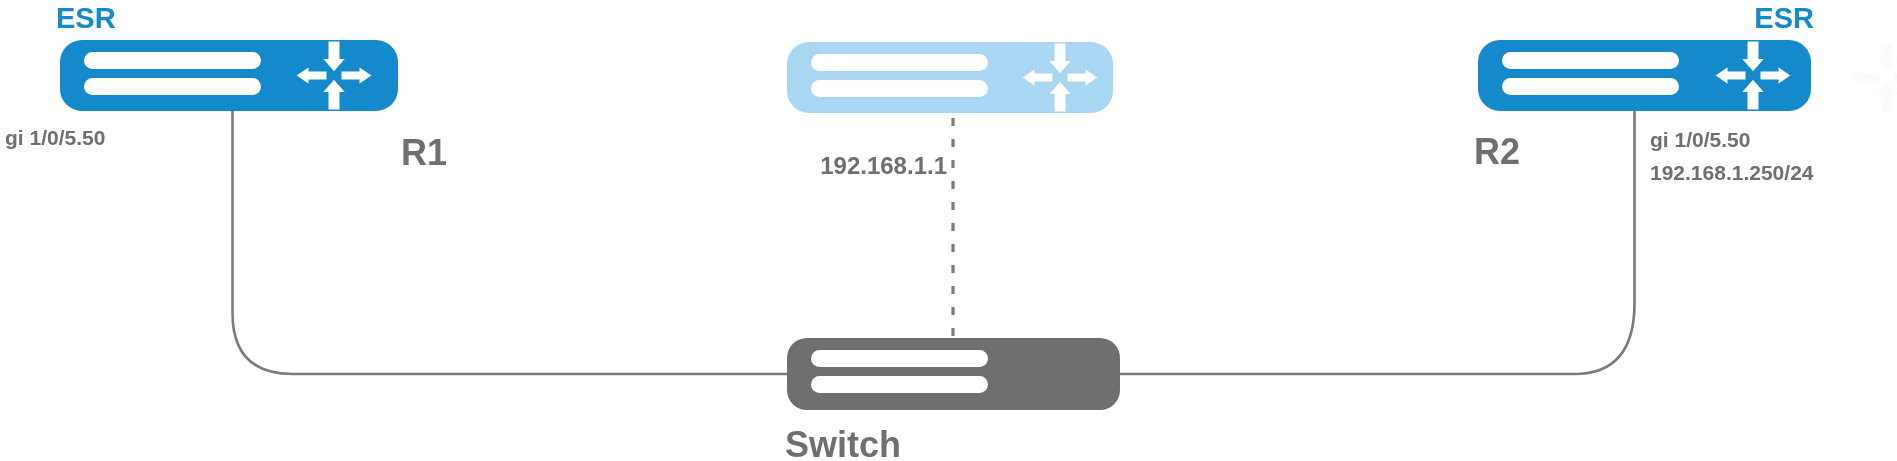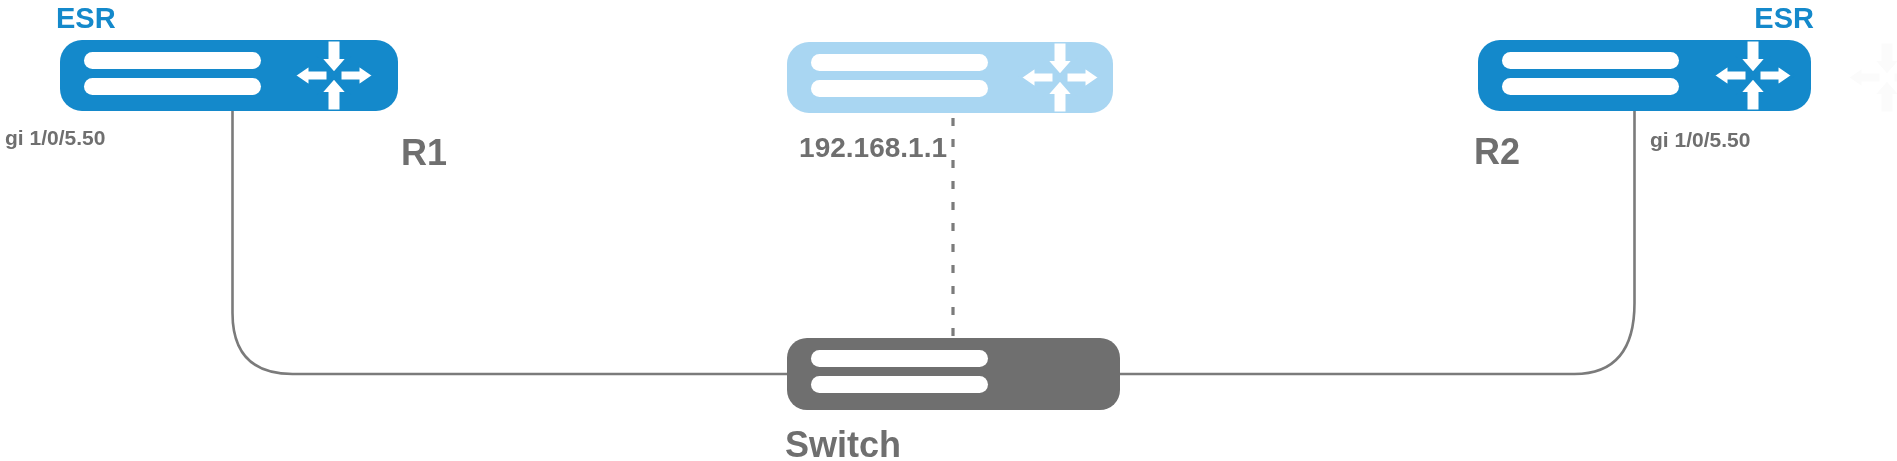--- a/index.html
+++ b/index.html
@@ -31,21 +31,21 @@
 
   .dev-icon { position: absolute; top: 0; }
   .device.blue    .arrow { fill: #fff; stroke: var(--accent-blue);  stroke-width: 3; }
   .device.virtual .arrow { fill: #fff; stroke: var(--virtual-blue); stroke-width: 3; }
   .ghost-icon .arrow     { fill: var(--ghost-gray); stroke: #ffffff; stroke-width: 3; }
 
   .label { position: absolute; color: var(--label-gray); white-space: nowrap; }
   .label.platform { color: var(--accent-blue); font-size: 29px; }
   .label.devname  { font-size: 36px; }
   .label.ifinfo   { font-size: 21px; line-height: 33px; }
-  .label.centerip { font-size: 28px; text-align: right; }
+  .label.centerip { font-size: 24px; text-align: right; margin-top: 20px; }
   .ta-right { text-align: right; }
 </style>
 </head>
 <body>
 
 <div class="canvas">
 
   <svg class="wires" width="1897" height="461">
     <path class="wire" d="M232.5,110 V313 Q232.5,374 292.5,374 H790"></path>
     <path class="wire" d="M1634.5,110 V303 Q1634.5,374 1574.5,374 H1117"></path>
@@ -106,17 +106,18 @@
   <div class="label devname" style="left:1474px; top:131px;">R2</div>
 
   <div class="label devname" style="left:785px; top:424px;">Switch</div>
 
   <div class="label ifinfo" style="left:5px; top:121px;">
     <div>gi 1/0/5.50</div>
   </div>
 
   <div class="label ifinfo" style="left:1650px; top:123px;">
     <div>gi 1/0/5.50</div>
+    <div>192.168.1.250/24</div>
   </div>
 
   <div class="label centerip" style="left:747px; top:132px; width:200px;">192.168.1.1</div>
 
 </div>
 
 </body></html>

